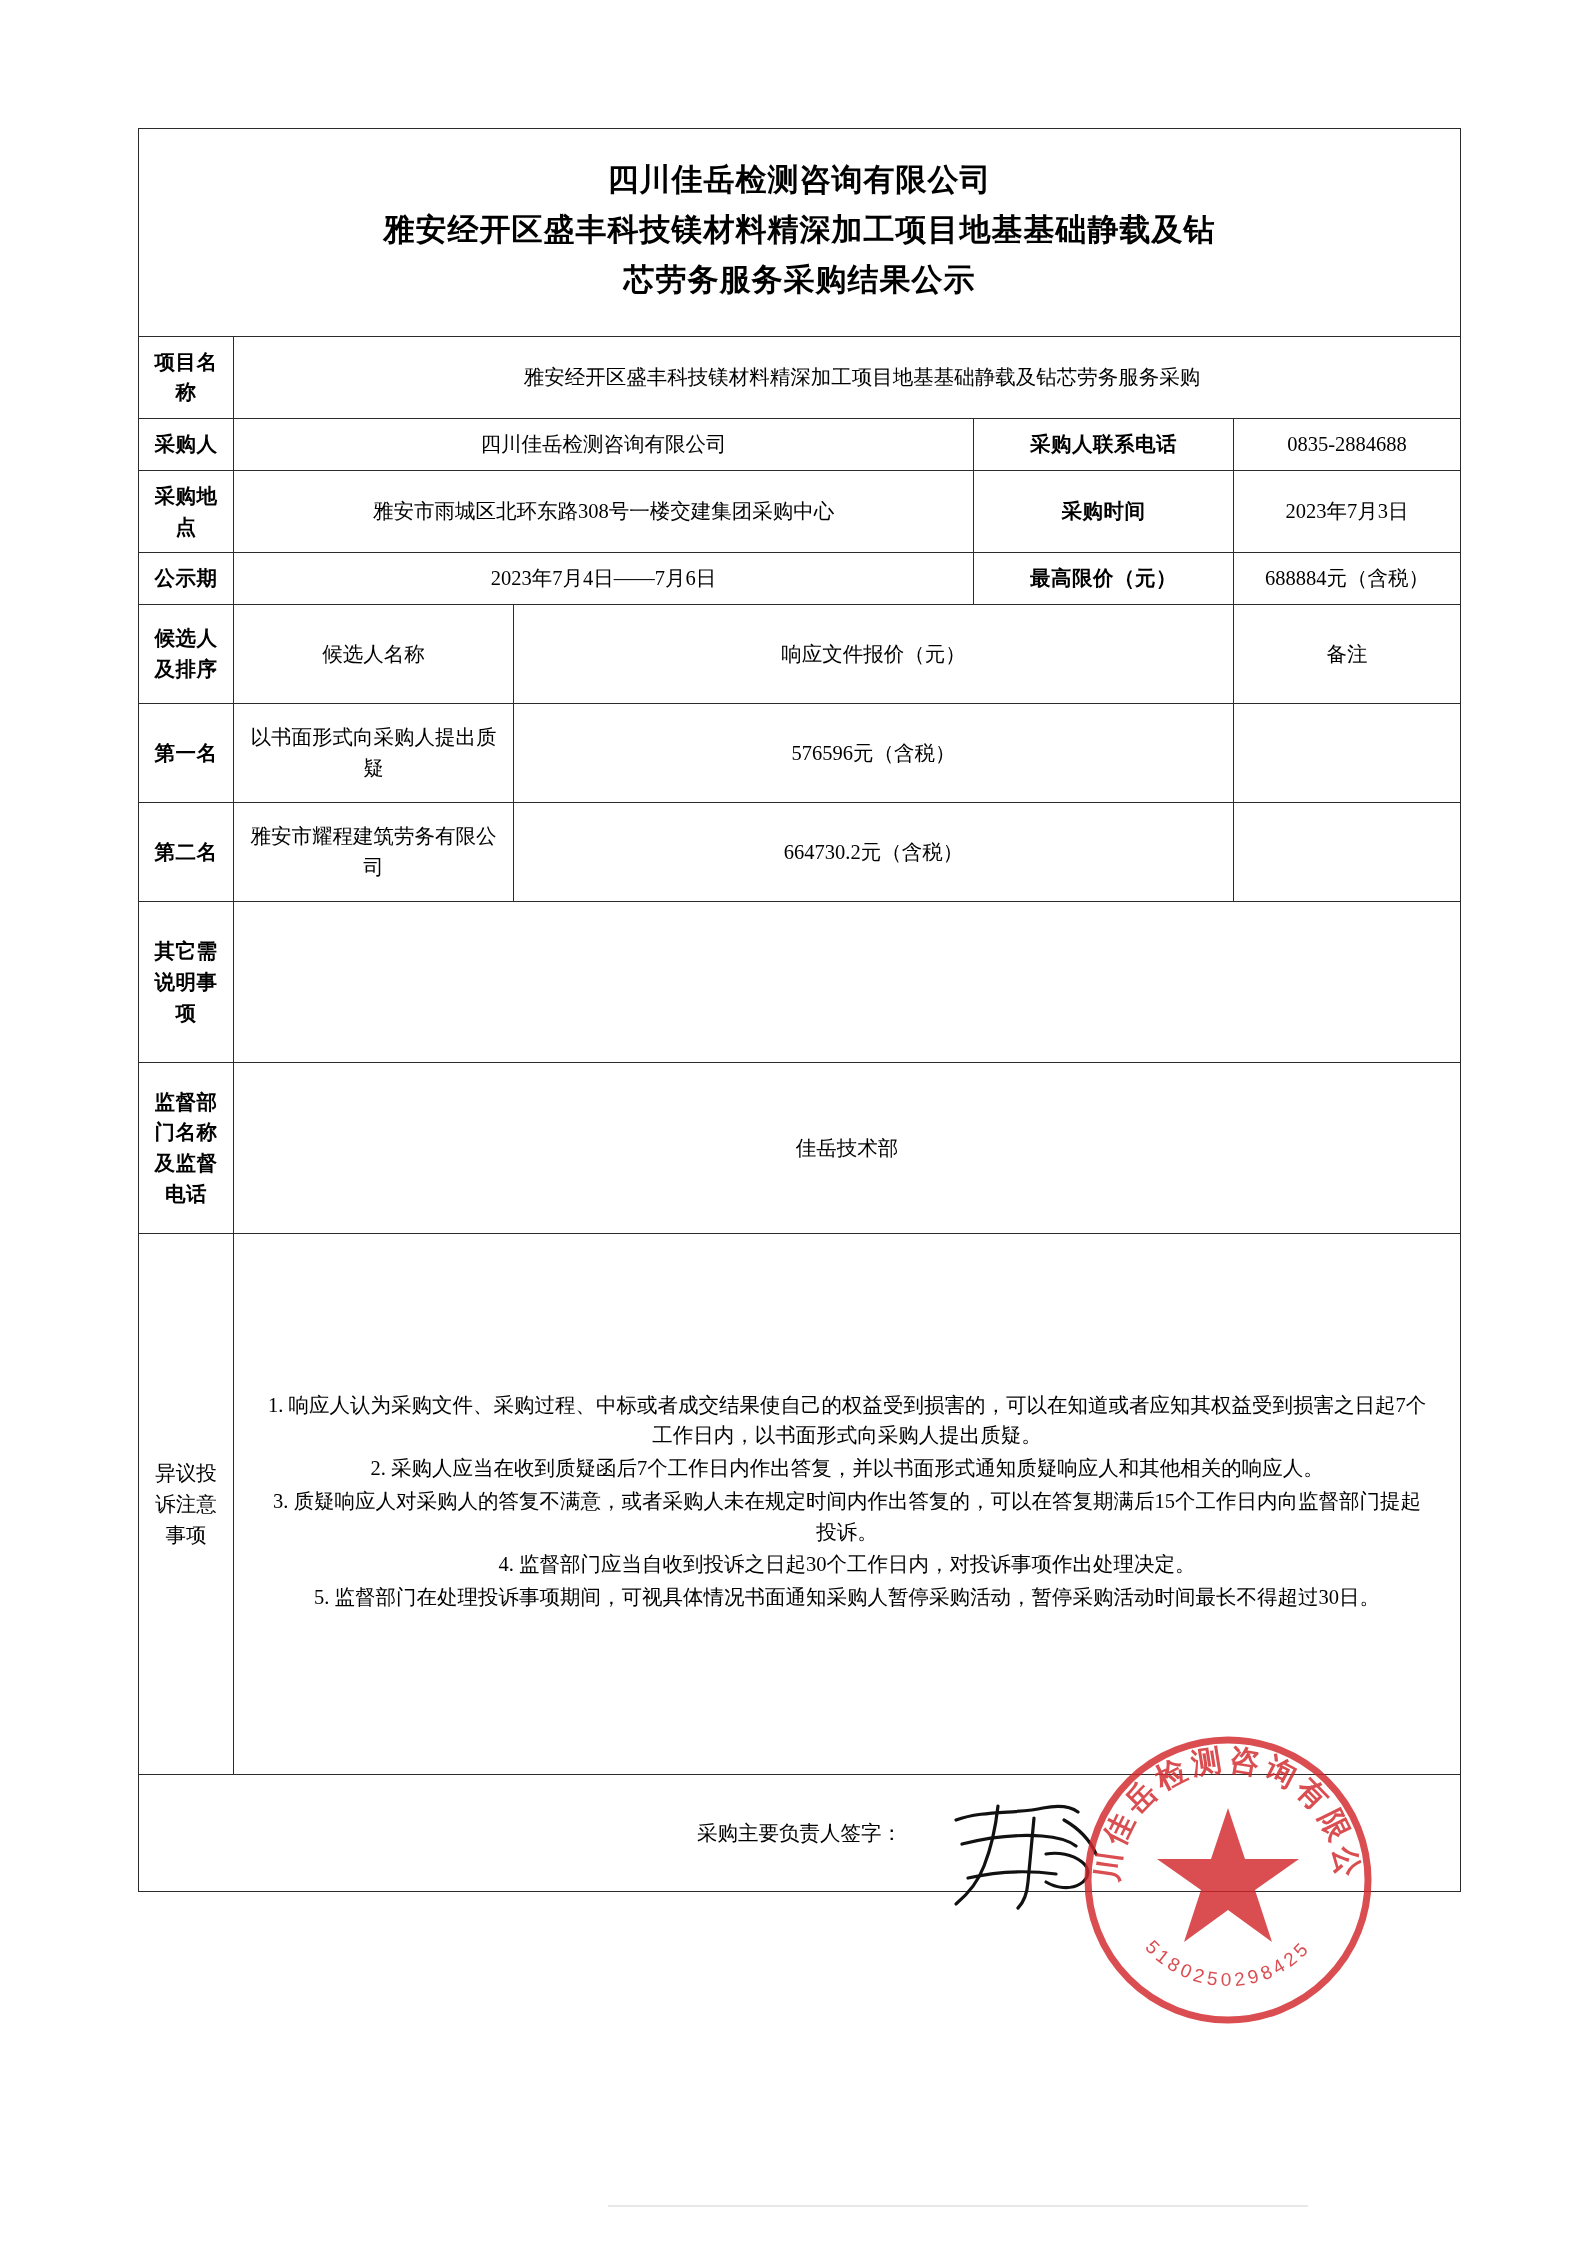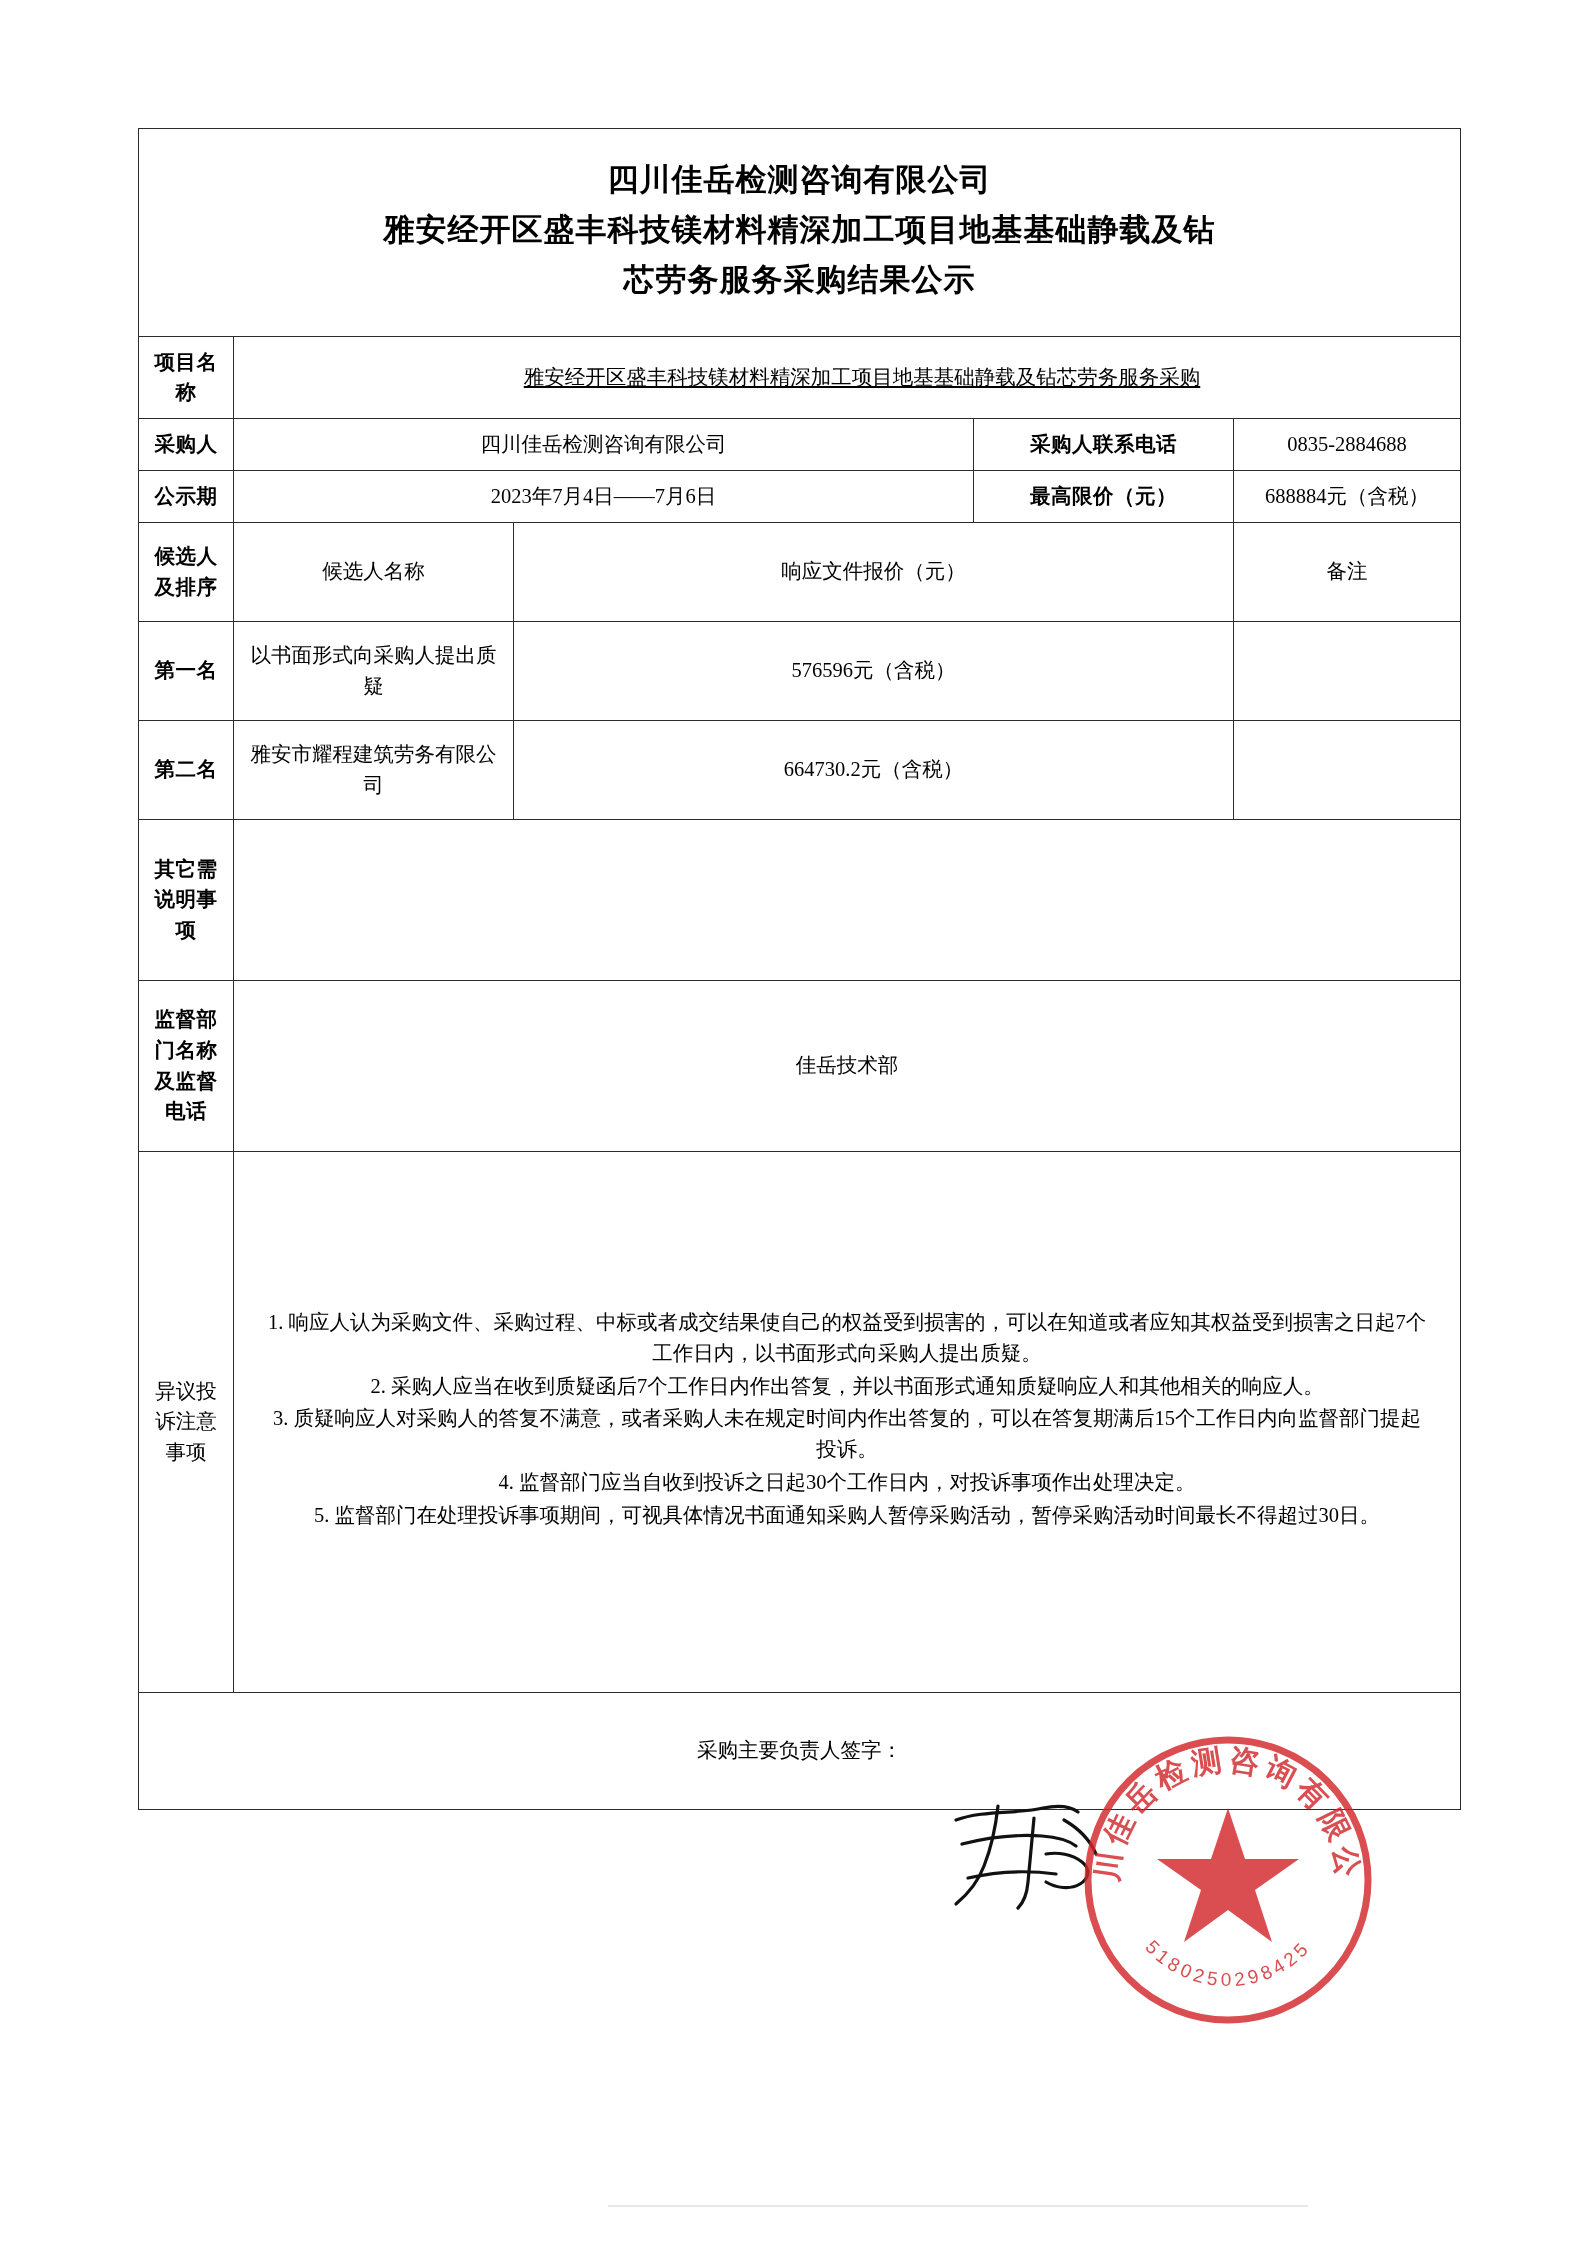--- a/index.html
+++ b/index.html
@@ -50,21 +50,20 @@
     text-align: center;
   }
   .label-cell {
     font-size: 20.5px;
     letter-spacing: 0.5px;
     font-weight: bold;
   }
   .left-align {
     text-align: left;
     padding-left: 14px !important;
-    text-decoration: underline;
   }
   .tall-empty {
     height: 140px;
   }
   .supervise-cell {
     height: 150px;
   }
   .notice-label {
     font-size: 20.5px;
     line-height: 1.55;
@@ -141,20 +140,26 @@
         <td colspan="4" class="left-align" style="padding-left:38px !important;">雅安经开区盛丰科技镁材料精深加工项目地基基础静载及钻芯劳务服务采购</td>
       </tr>
 
       <tr>
         <td class="label-cell">采购人</td>
         <td colspan="2">四川佳岳检测咨询有限公司</td>
         <td class="label-cell">采购人联系电话</td>
         <td>0835-2884688</td>
       </tr>
 
+      <tr>
+        <td class="label-cell">采购地点</td>
+        <td colspan="2">雅安市雨城区北环东路308号一楼交建集团采购中心</td>
+        <td class="label-cell">采购时间</td>
+        <td>2023年7月3日</td>
+      </tr>
 
       <tr>
         <td class="label-cell">公示期</td>
         <td colspan="2">2023年7月4日——7月6日</td>
         <td class="label-cell">最高限价（元）</td>
         <td>688884元（含税）</td>
       </tr>
 
       <tr>
         <td class="label-cell" style="height:78px;">候选人及排序</td>

